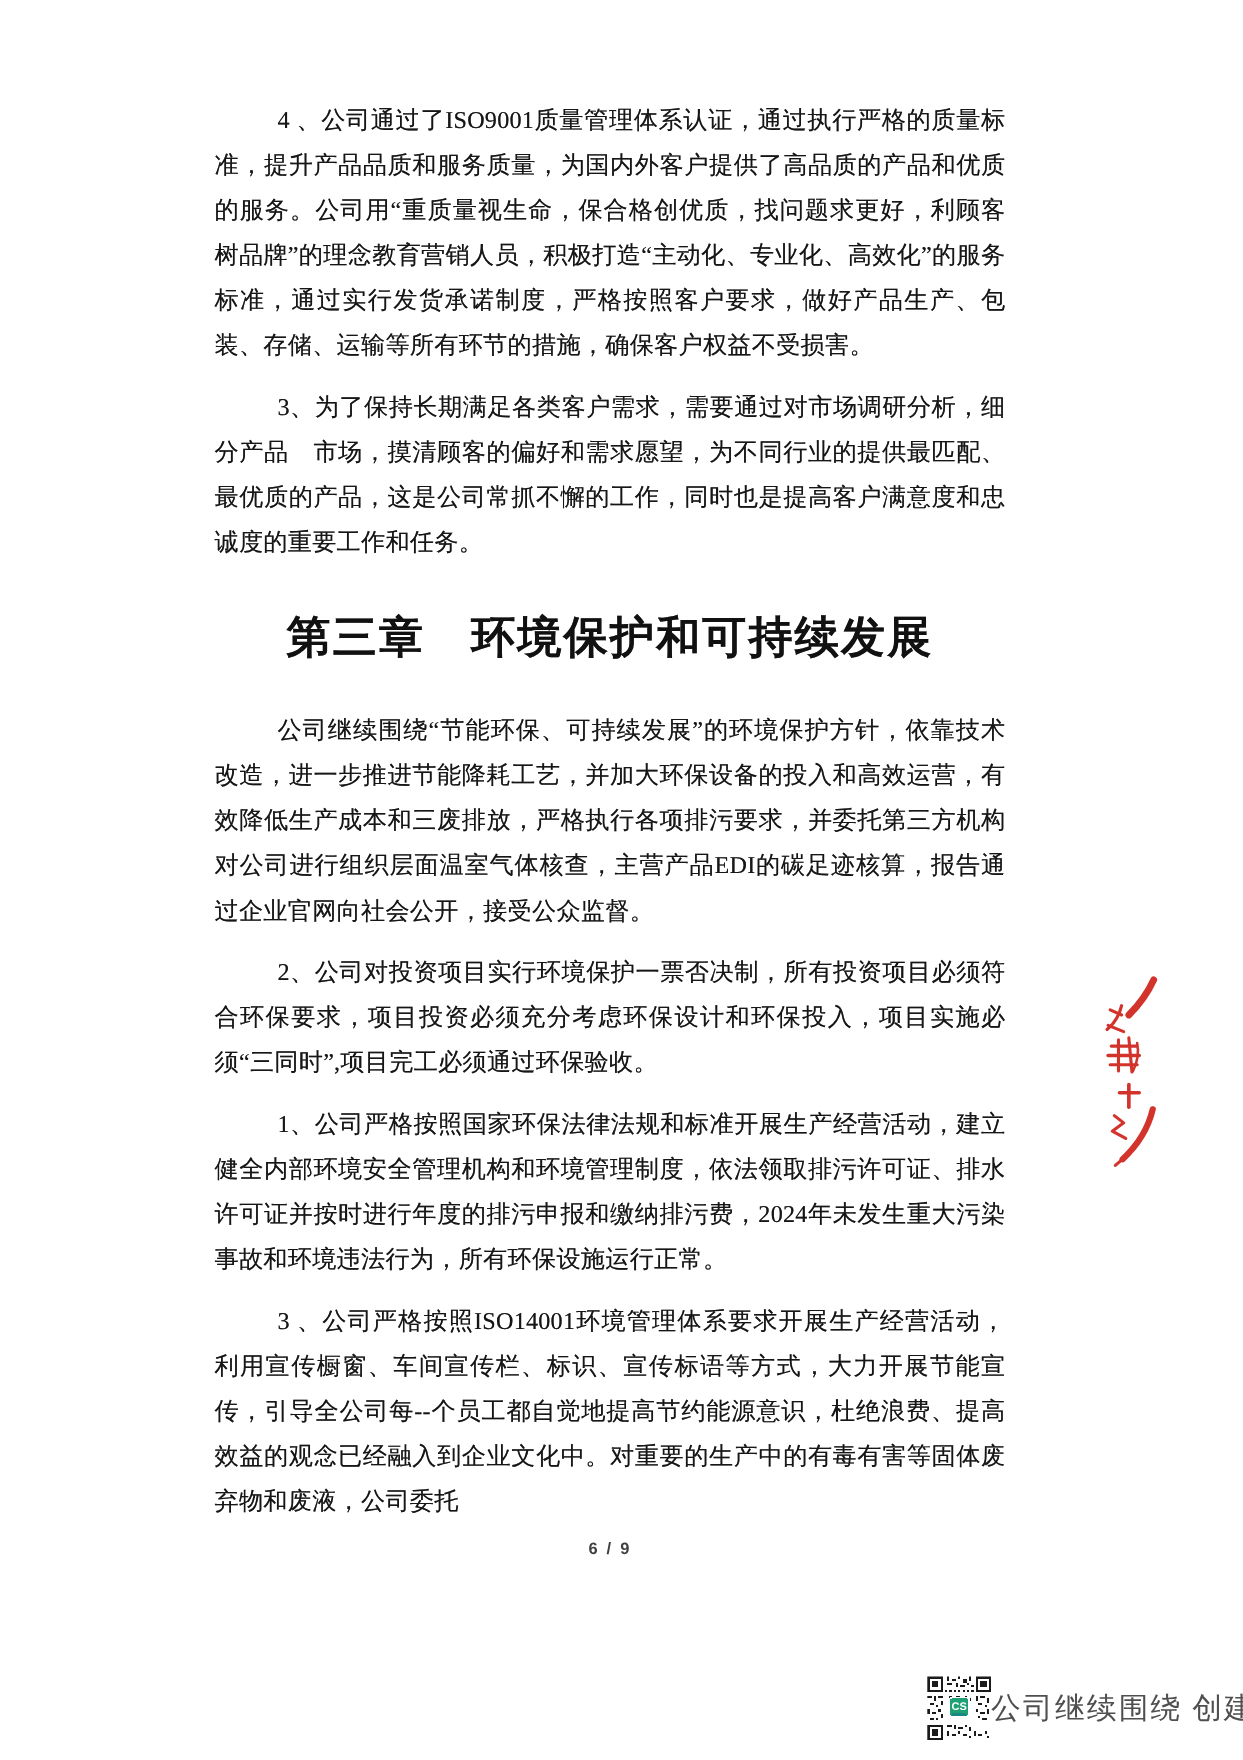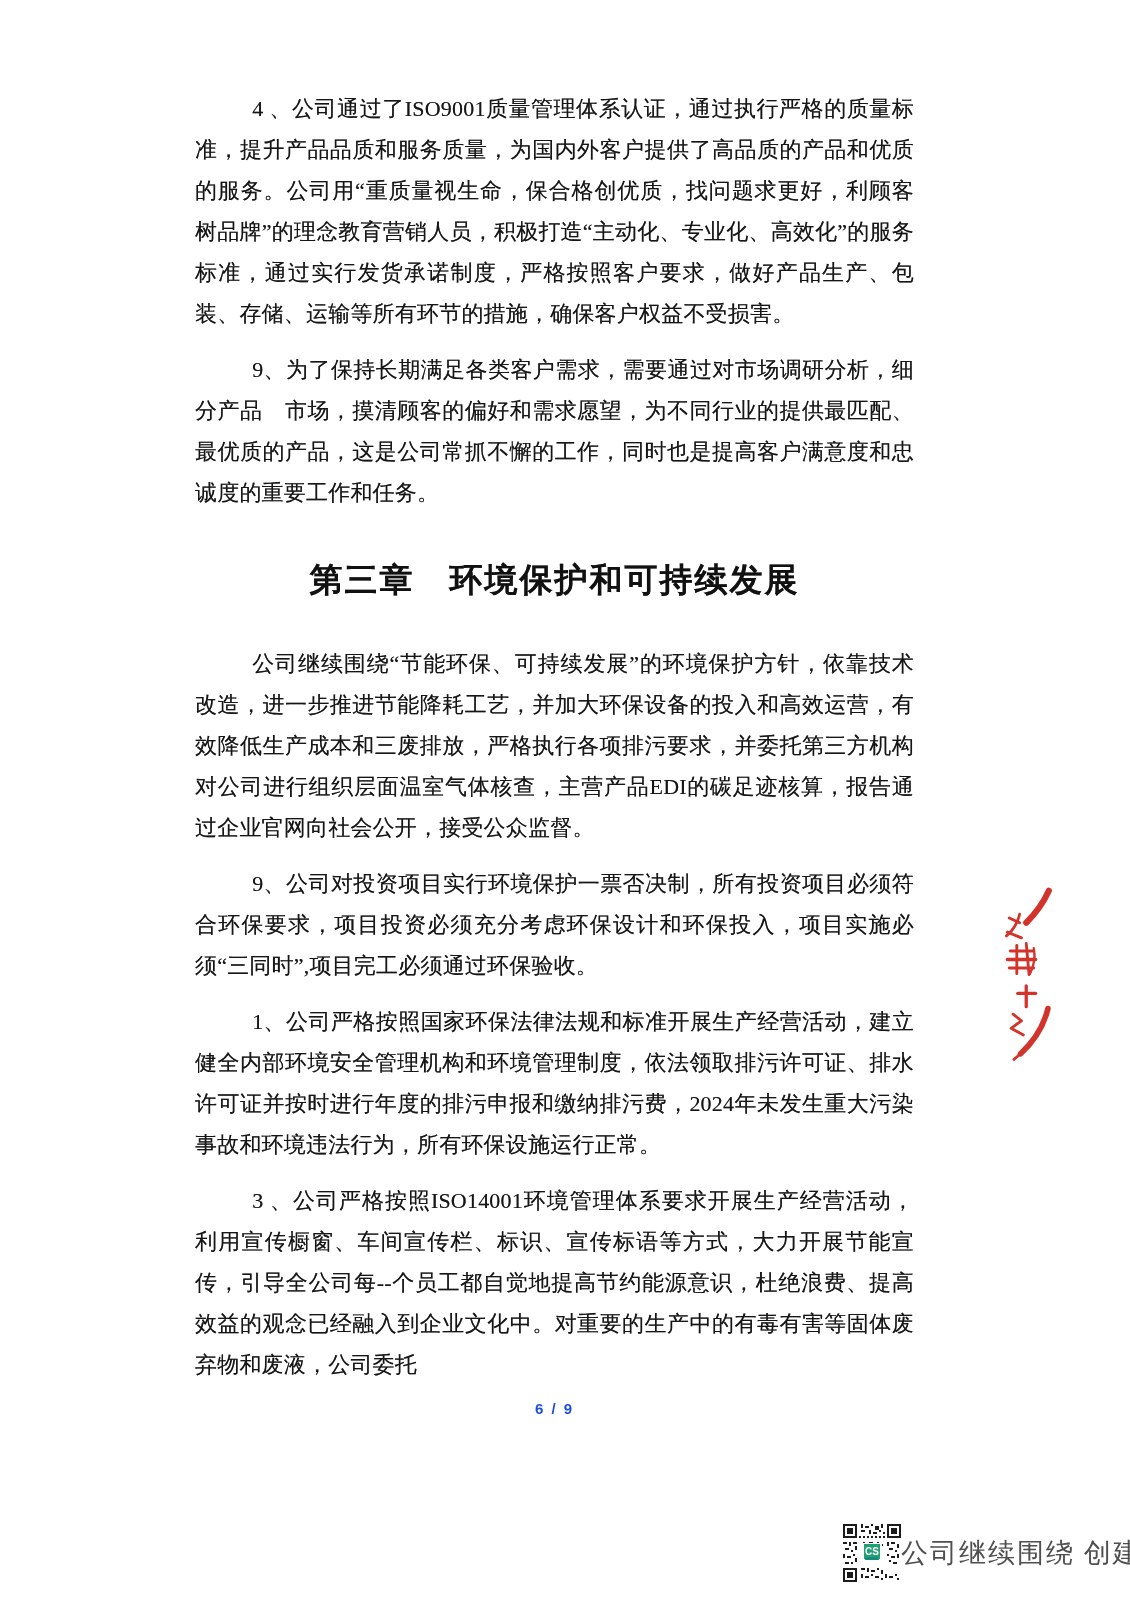--- a/index.html
+++ b/index.html
@@ -24,36 +24,36 @@
     line-height: 41px;
     text-align: justify;
     text-indent: 2.6em;
     color: #161616;
     font-weight: 500;
     letter-spacing: 0.2px;
     text-shadow: 0 0 0.5px rgba(0,0,0,0.55);
   }
   .chapter-title {
     margin: 46px 0 42px 0;
-    font-size: 33px;
+    font-size: 40px;
     line-height: 42px;
     font-weight: 600;
     text-align: center;
     color: #111111;
     letter-spacing: 2px;
     text-shadow: 0 0 0.5px rgba(0,0,0,0.6);
   }
   .page-number {
     margin-top: 10px;
     text-align: center;
     font-family: "Liberation Sans", "DejaVu Sans", sans-serif;
     font-size: 15px;
     font-weight: 600;
     letter-spacing: 2px;
-    color: #1d4ed8;
+    color: #404040;
   }
   .stamp {
     position: absolute;
     left: 997px;
     top: 886px;
     width: 66px;
     height: 180px;
     opacity: 0.92;
   }
   .scan-footer {
@@ -77,26 +77,26 @@
     font-family: "Liberation Serif", "DejaVu Serif", serif;
   }
 </style>
 </head>
 <body>
 
 <div class="page">
 
   <section class="content">
     <p class="para">4 、公司通过了ISO9001质量管理体系认证，通过执行严格的质量标准，提升产品品质和服务质量，为国内外客户提供了高品质的产品和优质的服务。公司用“重质量视生命，保合格创优质，找问题求更好，利顾客树品牌”的理念教育营销人员，积极打造“主动化、专业化、高效化”的服务标准，通过实行发货承诺制度，严格按照客户要求，做好产品生产、包装、存储、运输等所有环节的措施，确保客户权益不受损害。</p>
-    <p class="para">9、为了保持长期满足各类客户需求，需要通过对市场调研分析，细分产品　市场，摸清顾客的偏好和需求愿望，为不同行业的提供最匹配、最优质的产品，这是公司常抓不懈的工作，同时也是提高客户满意度和忠诚度的重要工作和任务。</p>
+    <p class="para">3、为了保持长期满足各类客户需求，需要通过对市场调研分析，细分产品　市场，摸清顾客的偏好和需求愿望，为不同行业的提供最匹配、最优质的产品，这是公司常抓不懈的工作，同时也是提高客户满意度和忠诚度的重要工作和任务。</p>
 
     <h1 class="chapter-title">第三章　环境保护和可持续发展</h1>
 
     <p class="para">公司继续围绕“节能环保、可持续发展”的环境保护方针，依靠技术改造，进一步推进节能降耗工艺，并加大环保设备的投入和高效运营，有效降低生产成本和三废排放，严格执行各项排污要求，并委托第三方机构对公司进行组织层面温室气体核查，主营产品EDI的碳足迹核算，报告通过企业官网向社会公开，接受公众监督。</p>
-    <p class="para">9、公司对投资项目实行环境保护一票否决制，所有投资项目必须符合环保要求，项目投资必须充分考虑环保设计和环保投入，项目实施必须“三同时”,项目完工必须通过环保验收。</p>
+    <p class="para">2、公司对投资项目实行环境保护一票否决制，所有投资项目必须符合环保要求，项目投资必须充分考虑环保设计和环保投入，项目实施必须“三同时”,项目完工必须通过环保验收。</p>
     <p class="para">1、公司严格按照国家环保法律法规和标准开展生产经营活动，建立健全内部环境安全管理机构和环境管理制度，依法领取排污许可证、排水许可证并按时进行年度的排污申报和缴纳排污费，2024年未发生重大污染事故和环境违法行为，所有环保设施运行正常。</p>
     <p class="para">3 、公司严格按照ISO14001环境管理体系要求开展生产经营活动，利用宣传橱窗、车间宣传栏、标识、宣传标语等方式，大力开展节能宣传，引导全公司每--个员工都自觉地提高节约能源意识，杜绝浪费、提高效益的观念已经融入到企业文化中。对重要的生产中的有毒有害等固体废弃物和废液，公司委托</p>
 
     <div class="page-number">6 / 9</div>
   </section>
 
   <svg class="stamp" viewBox="0 0 70 185" xmlns="http://www.w3.org/2000/svg" aria-hidden="true">
     <g fill="none" stroke="#cf221a" stroke-linecap="round" stroke-linejoin="round">
       <path d="M55,2 C50,13 41,26 31,36" stroke-width="6.5"></path>
       <path d="M13,31 l11,5" stroke-width="3"></path>

